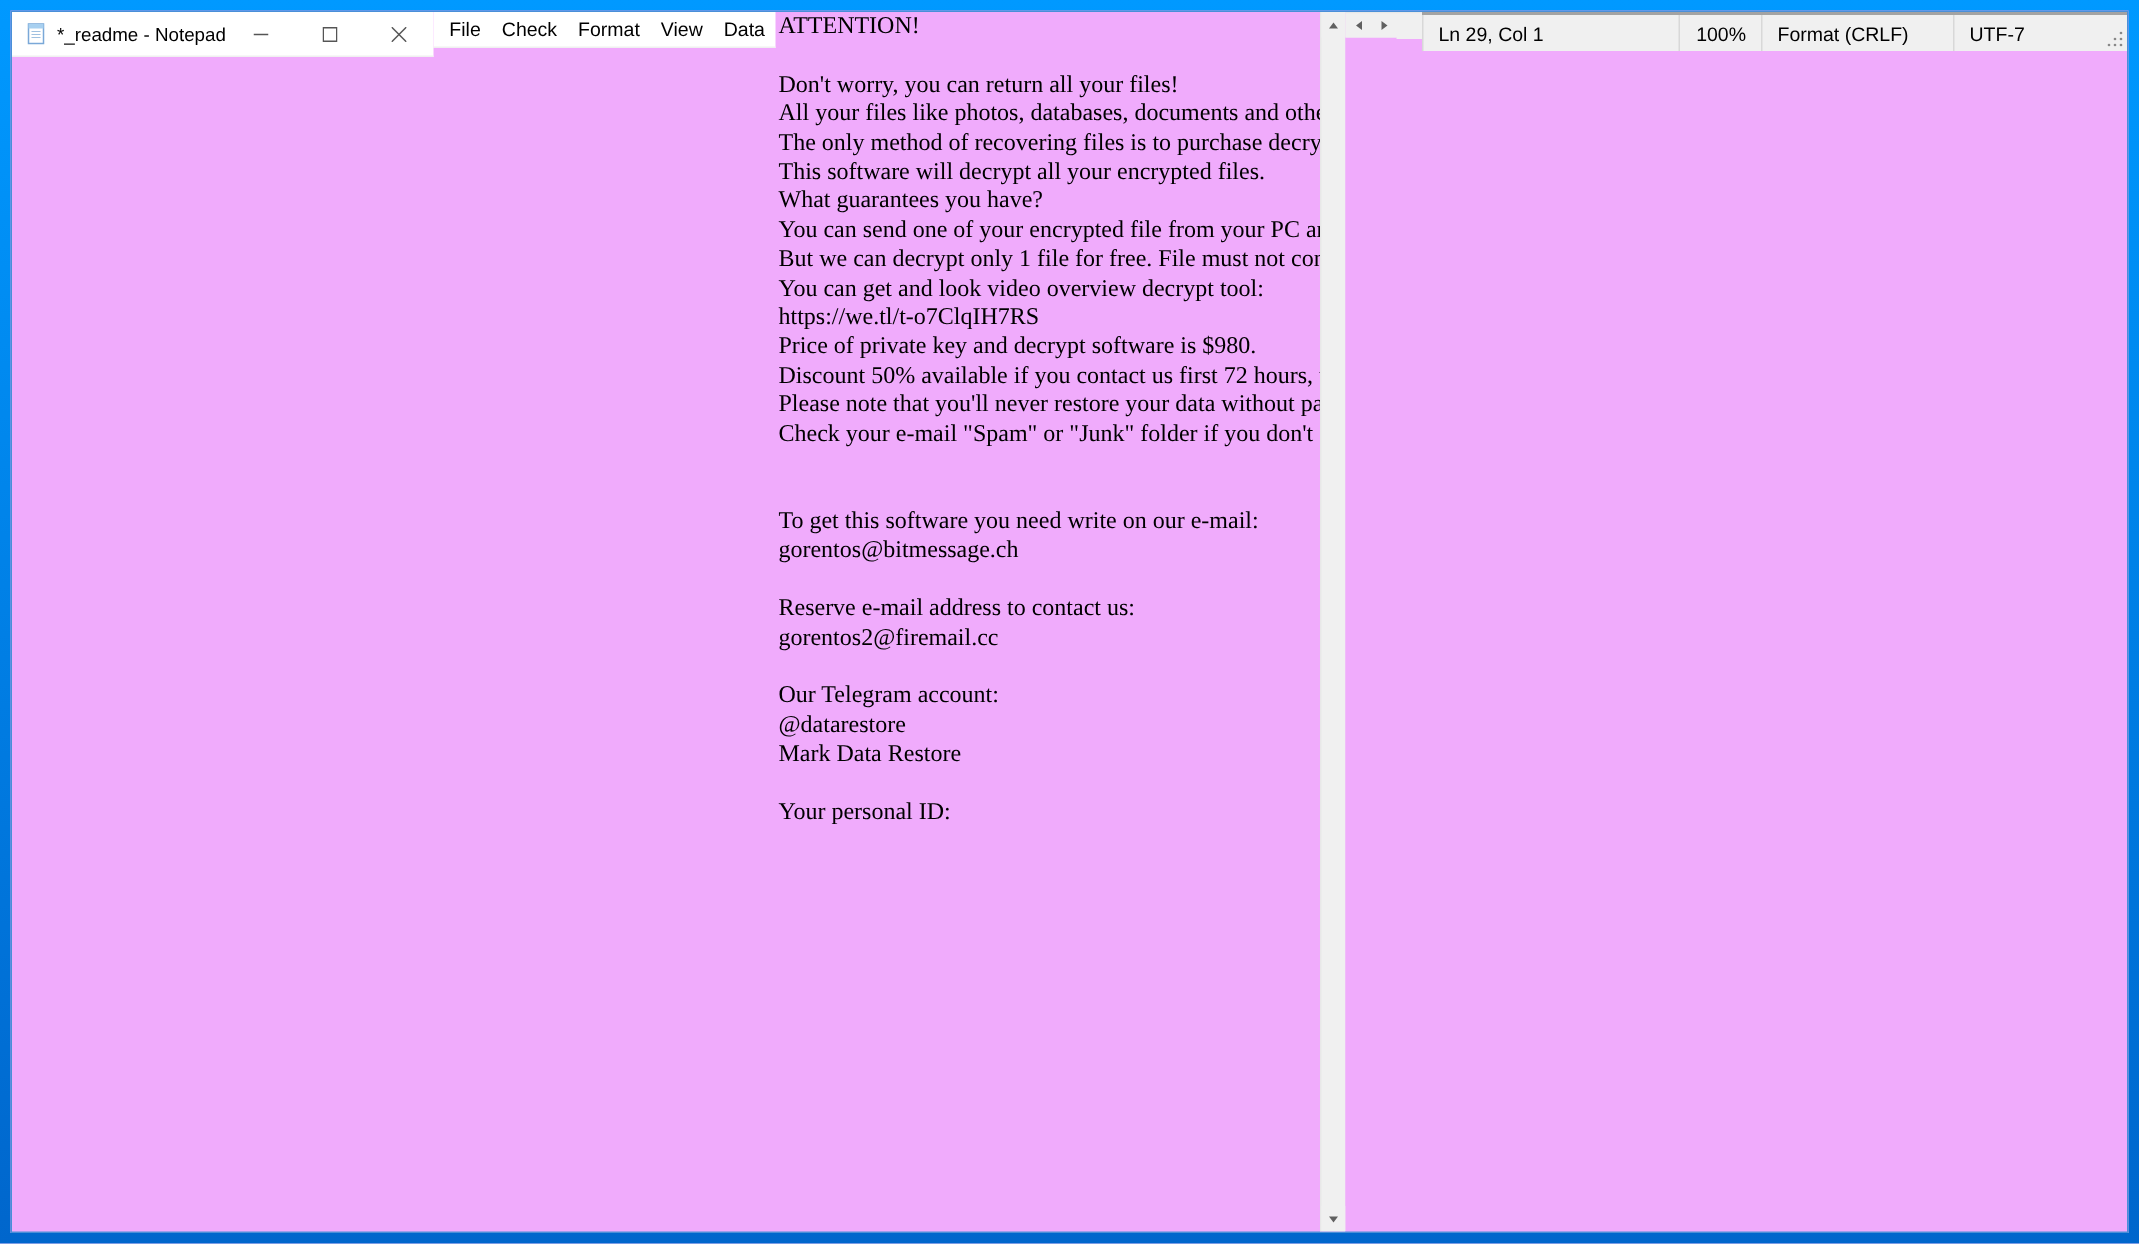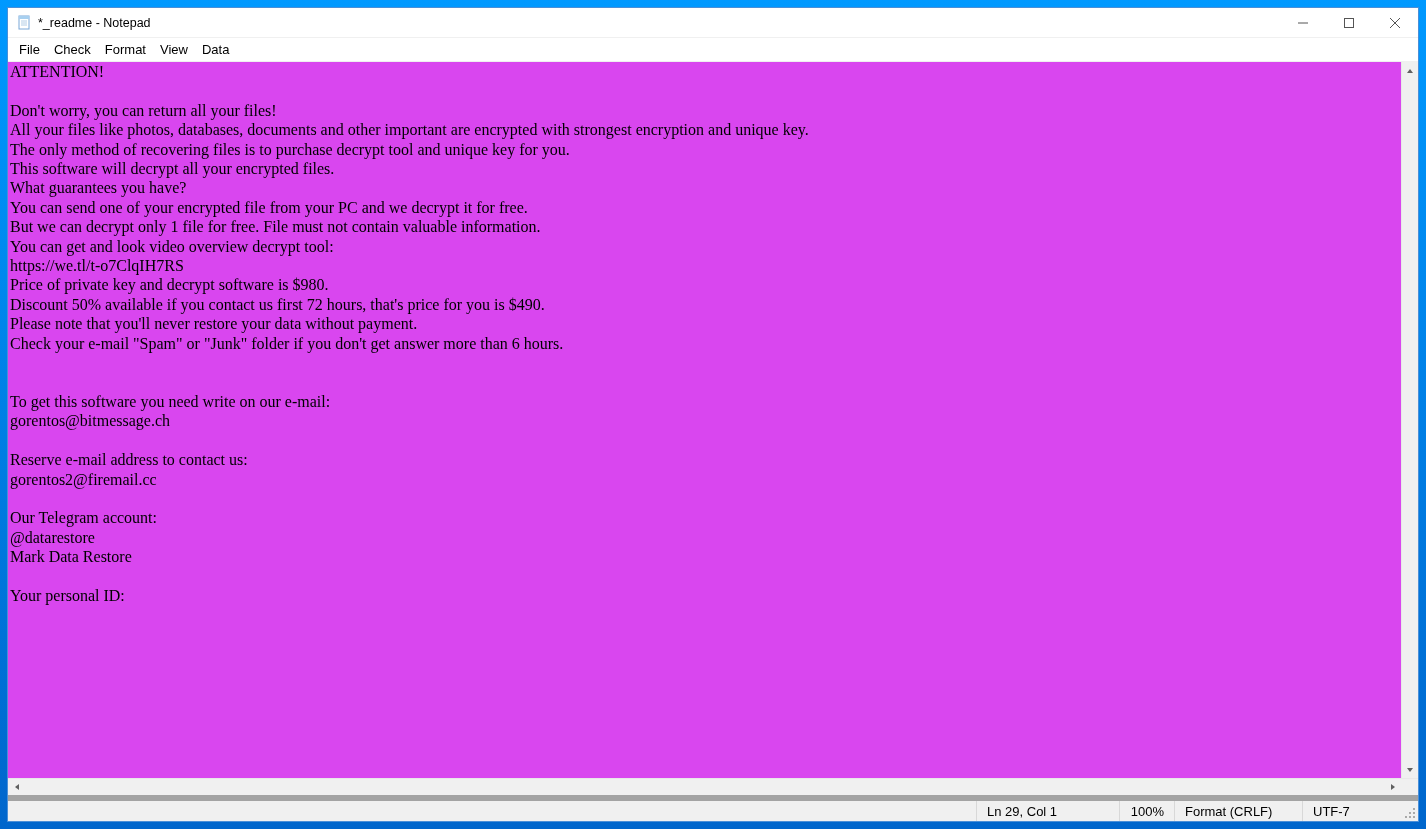--- a/index.html
+++ b/index.html
@@ -11,23 +11,23 @@
       font-family: "Segoe UI", Tahoma, sans-serif;
       background: linear-gradient(to bottom, #0099ff, #0066cc);
       width: 1426px;
       height: 829px;
       overflow: hidden;
       padding: 7px;
     }
     .window {
       width: 100%;
       height: 100%;
-      background: #d946ef;
-      display: flex;
-      flex-direction: column;
+      background: #f0abfc;
+      display: flex;
+      flex-direction: row;
       border: 1px solid #4a8fd8;
     }
     .titlebar {
       height: 30px;
       background: #ffffff;
       display: flex;
       align-items: center;
       padding-left: 8px;
       border-bottom: 1px solid #f0f0f0;
     }
@@ -155,21 +155,21 @@
       height: 17px;
       background: #f0f0f0;
     }
     .statusbar {
       height: 26px;
       background: #f0f0f0;
       display: flex;
       align-items: center;
       font-size: 13px;
       color: #000;
-      border-top: 6px solid #a3a3a3;
+      border-top: 2px solid #a3a3a3;
     }
     .statusbar-section {
       padding: 0 10px;
       height: 100%;
       display: flex;
       align-items: center;
       border-left: 1px solid #d8d8d8;
     }
     .statusbar-spacer {
       flex: 1;
@@ -180,21 +180,21 @@
       display: flex;
       align-items: flex-end;
       justify-content: flex-end;
       padding: 2px;
     }
     .statusbar-grip svg {
       width: 12px;
       height: 12px;
     }
     .sec-pos { width: 143px; }
-    .sec-zoom { width: 55px; text-align: center; justify-content: flex-end;}
+    .sec-zoom { width: 55px; text-align: center; justify-content: flex-end; margin-left: 28px;}
     .sec-eol { width: 128px; }
     .sec-enc { width: 100px; }
   </style>
 </head>
 <body>
 
 <div class="window">
   <div class="titlebar">
     <span class="titlebar-icon">
       <svg viewBox="0 0 16 16">

